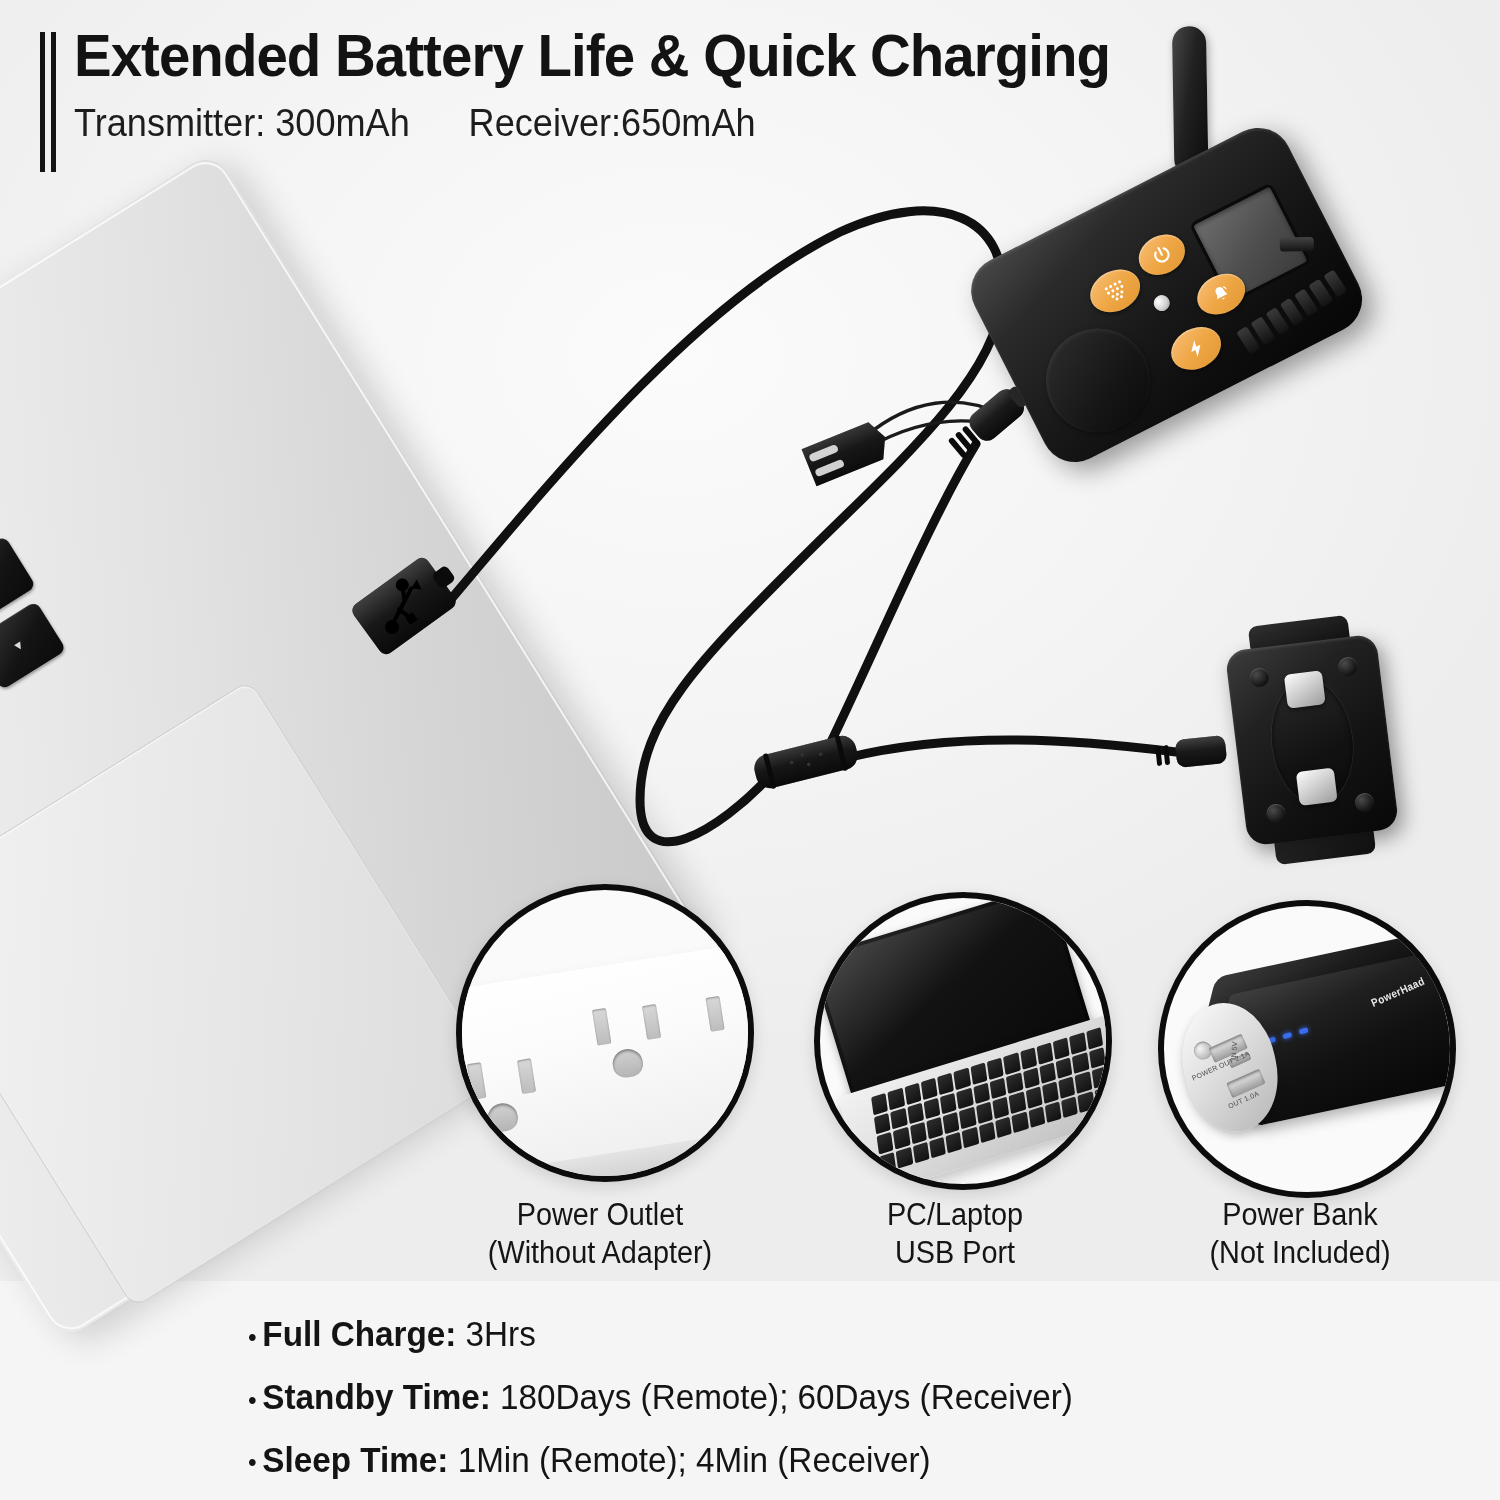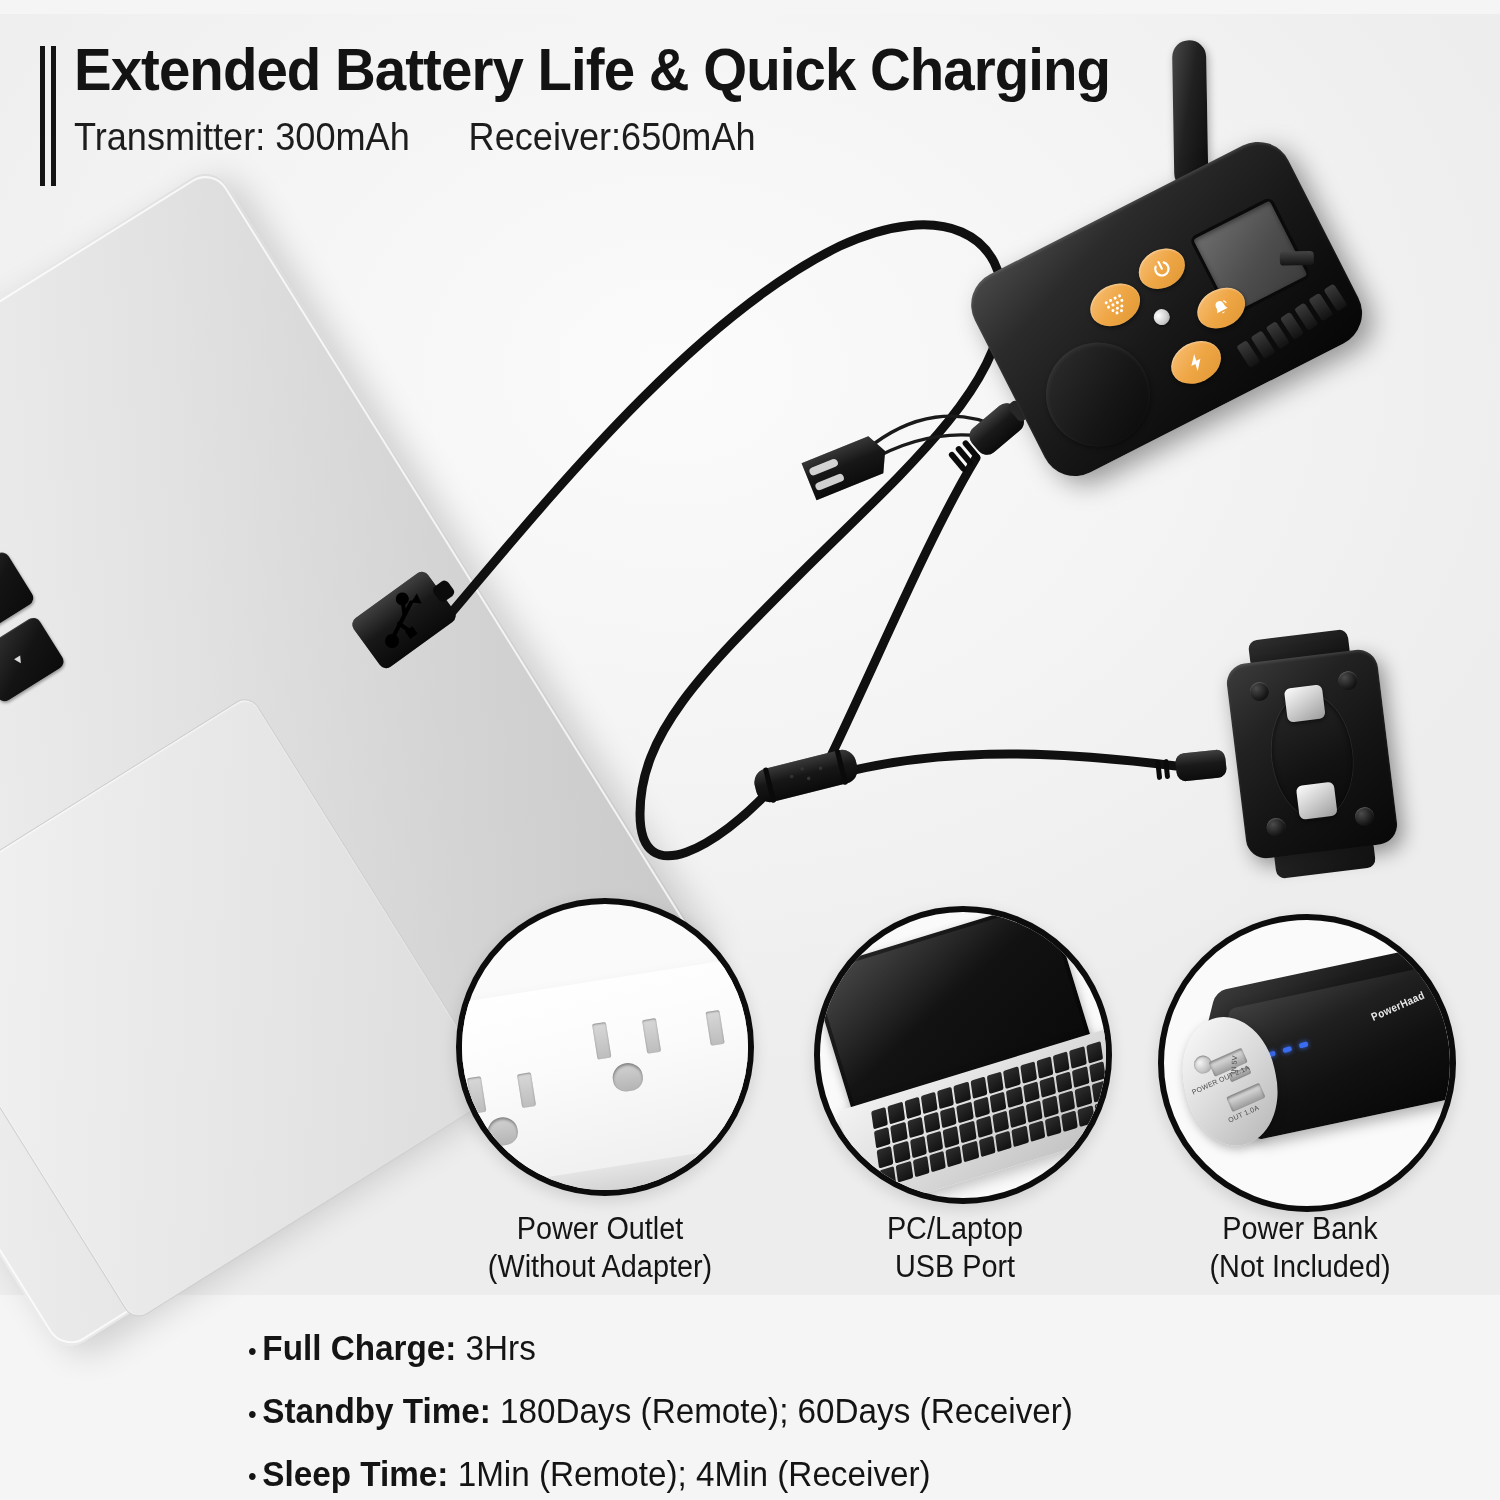--- a/index.html
+++ b/index.html
@@ -6,21 +6,20 @@
   body{
     width:1500px;height:1500px;overflow:hidden;
     font-family:"Liberation Sans", sans-serif;
     background:#f5f5f5;
   }
   #stage{
     position:relative;width:1500px;height:1281px;
     background:
       radial-gradient(ellipse 900px 700px at 45% 28%, #fbfbfb 0%, #f4f4f4 55%, #ededed 100%),
       linear-gradient(to bottom, #f6f6f6 0%, #f2f2f2 55%, #e2e2e2 100%);
-    margin-top: 14px;
   }
 
   
   .hdr{position:absolute;left:40px;top:22px;width:1300px;}
   .hdr-bars{position:absolute;left:0;top:10px;width:16px;height:140px;}
   .hdr-bars i{position:absolute;top:0;width:5px;height:140px;background:#141414;display:block;}
   .hdr-bars i:nth-child(1){left:0;}
   .hdr-bars i:nth-child(2){left:11px;}
   .hdr-title{
     margin:0 0 0 34px;font-size:60px;line-height:68px;font-weight:700;

